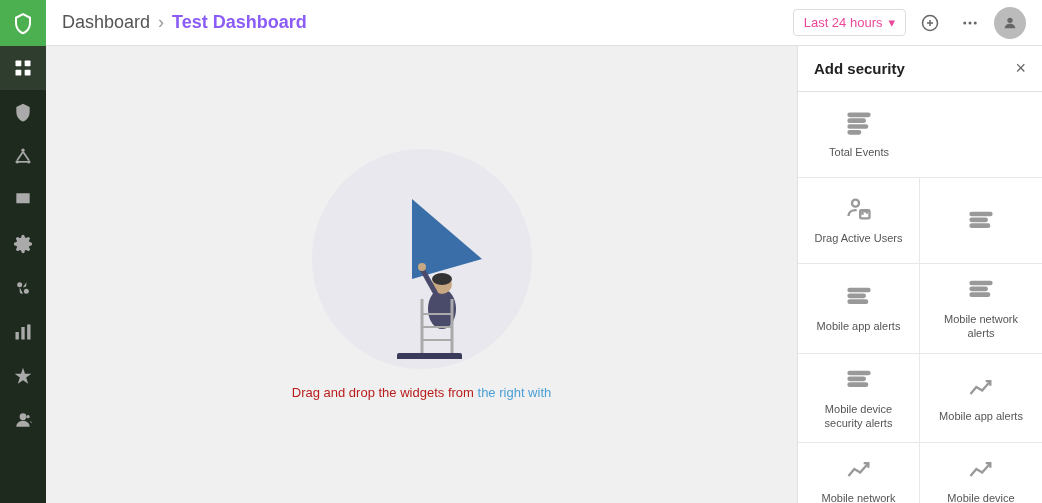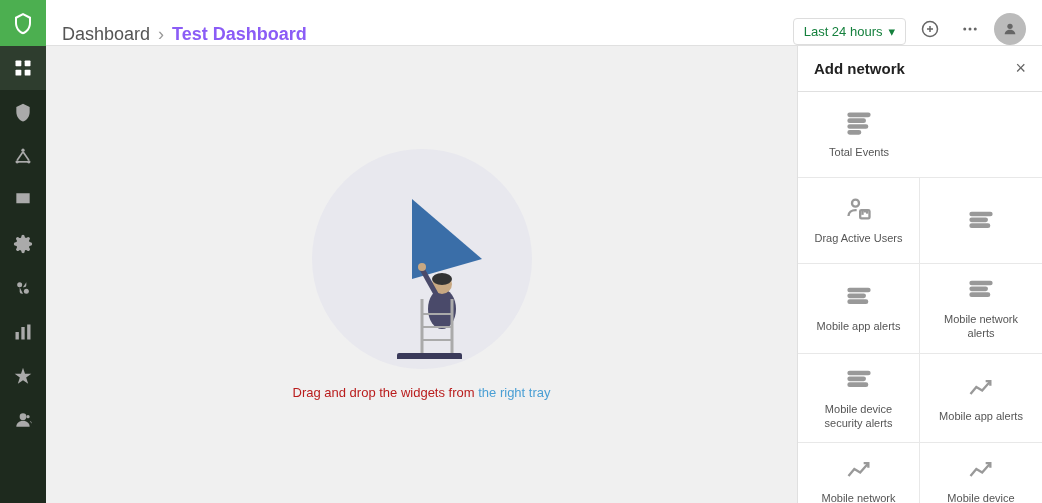--- a/index.html
+++ b/index.html
@@ -50,21 +50,21 @@
       flex-direction: column;
       overflow: hidden;
     }
 
     
     .header {
       height: 46px;
       background: #fff;
       border-bottom: 1px solid #e0e0e0;
       display: flex;
-      align-items: flex-end;
+      align-items: center;
       padding: 0 16px;
       gap: 8px;
     }
     .breadcrumb {
       display: flex;
       align-items: center;
       gap: 8px;
       font-size: 18px;
     }
     .breadcrumb-root {
@@ -72,21 +72,21 @@
       font-weight: 500;
     }
     .breadcrumb-separator { color: #999; }
     .breadcrumb-current { color: #8b5cf6; font-weight: 700; }
     .header-spacer { flex: 1; }
     .time-selector {
       border: 1px solid #ddd;
       border-radius: 4px;
       padding: 5px 10px;
       font-size: 13px;
-      color: #15803d;
+      color: #ec4899;
       background: #fff;
       display: flex;
       align-items: center;
       gap: 6px;
       cursor: pointer;
     }
     .header-icon-btn {
       width: 32px;
       height: 32px;
       border-radius: 50%;
@@ -353,28 +353,28 @@
             <line x1="130" y1="140" x2="130" y2="200" stroke="#aaa" stroke-width="3"></line>
             <line x1="100" y1="155" x2="130" y2="155" stroke="#aaa" stroke-width="2"></line>
             <line x1="100" y1="168" x2="130" y2="168" stroke="#aaa" stroke-width="2"></line>
             <line x1="100" y1="181" x2="130" y2="181" stroke="#aaa" stroke-width="2"></line>
 
             <rect x="75" y="194" width="65" height="12" rx="2" fill="#3a3a5a"></rect>
           </svg>
         </div>
         <p class="drag-hint">
           <span>Drag and drop the widgets from</span>
-          <span style="color:#4a9fd4;"> the right tray</span>
+          <span style="color:#4a9fd4;"> the right with</span>
         </p>
       </div>
     </div>
 
     <aside class="right-panel">
       <div class="panel-header">
-        <span class="panel-title">Add network</span>
+        <span class="panel-title">Add security</span>
         <button class="panel-close">×</button>
       </div>
       <div class="widgets-grid">
 
         <div class="widgets-row">
           <div class="widget-item">
             <div class="widget-icon">
               <svg viewBox="0 0 24 24">
                   <rect x="3" y="4" width="18" height="2" rx="1" fill="#999"></rect>
                   <rect x="3" y="9" width="14" height="2" rx="1" fill="#999"></rect>

